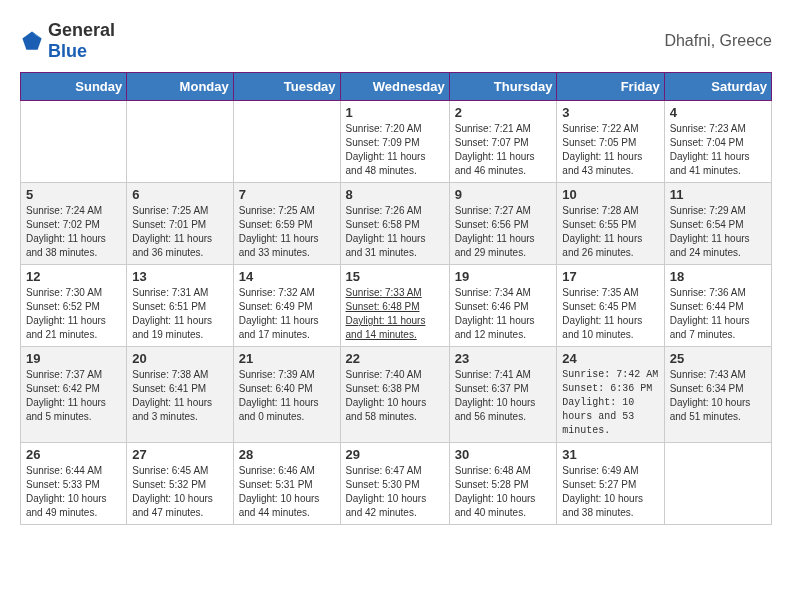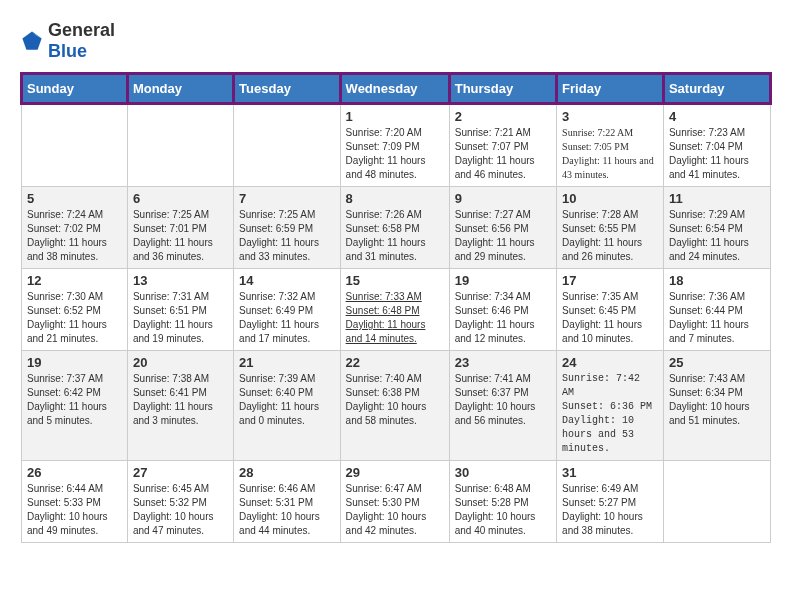--- a/index.html
+++ b/index.html
@@ -48,23 +48,23 @@
     }
     .calendar {
       width: 100%;
       border-collapse: collapse;
       border: 1px solid #ccc;
     }
     .calendar th {
       background-color: #3a7abf;
       color: white;
       padding: 6px 4px;
-      text-align: left;
+      text-align: right;
       font-size: 13px;
-      border: 3px solid #701a75;
+      border: 1px solid #701a75;
     }
     .calendar td {
       vertical-align: top;
       border: 1px solid #ccc;
       padding: 4px 5px;
       min-height: 80px;
       width: 113px;
     }
     .day-number {
       font-size: 13px;
@@ -92,20 +92,21 @@
     <svg class="logo-icon" viewBox="0 0 30 30">
       <polygon points="15,3 27,12 22,26 8,26 3,12" fill="#1a5fb4"></polygon>
       <polygon points="15,3 27,12 20,8" fill="#5ba3e0"></polygon>
     </svg>
     <div class="logo-text">
       <span class="logo-general">General</span>
       <span class="logo-blue">Blue</span>
     </div>
   </div>
   <div class="month-title">
+    <h2>Dhafni, Greece</h2>
   </div>
 </div>
 
 <table class="calendar">
   <thead>
     <tr>
       <th>Sunday</th>
       <th>Monday</th>
       <th>Tuesday</th>
       <th>Wednesday</th>
@@ -126,21 +127,21 @@
 Daylight: 11 hours and 48 minutes.</div>
         </td>
         <td>
           <div class="day-number">2</div>
           <div class="day-info" style="white-space: pre-line;">Sunrise: 7:21 AM
 Sunset: 7:07 PM
 Daylight: 11 hours and 46 minutes.</div>
         </td>
         <td>
           <div class="day-number">3</div>
-          <div class="day-info" style="white-space: pre-line; font-family: Liberation Serif, serif;">Sunrise: 7:22 AM
+          <div class="day-info" style="white-space: pre-line;">Sunrise: 7:22 AM
 Sunset: 7:05 PM
 Daylight: 11 hours and 43 minutes.</div>
         </td>
         <td>
           <div class="day-number">4</div>
           <div class="day-info" style="white-space: pre-line;">Sunrise: 7:23 AM
 Sunset: 7:04 PM
 Daylight: 11 hours and 41 minutes.</div>
         </td>
       </tr>

